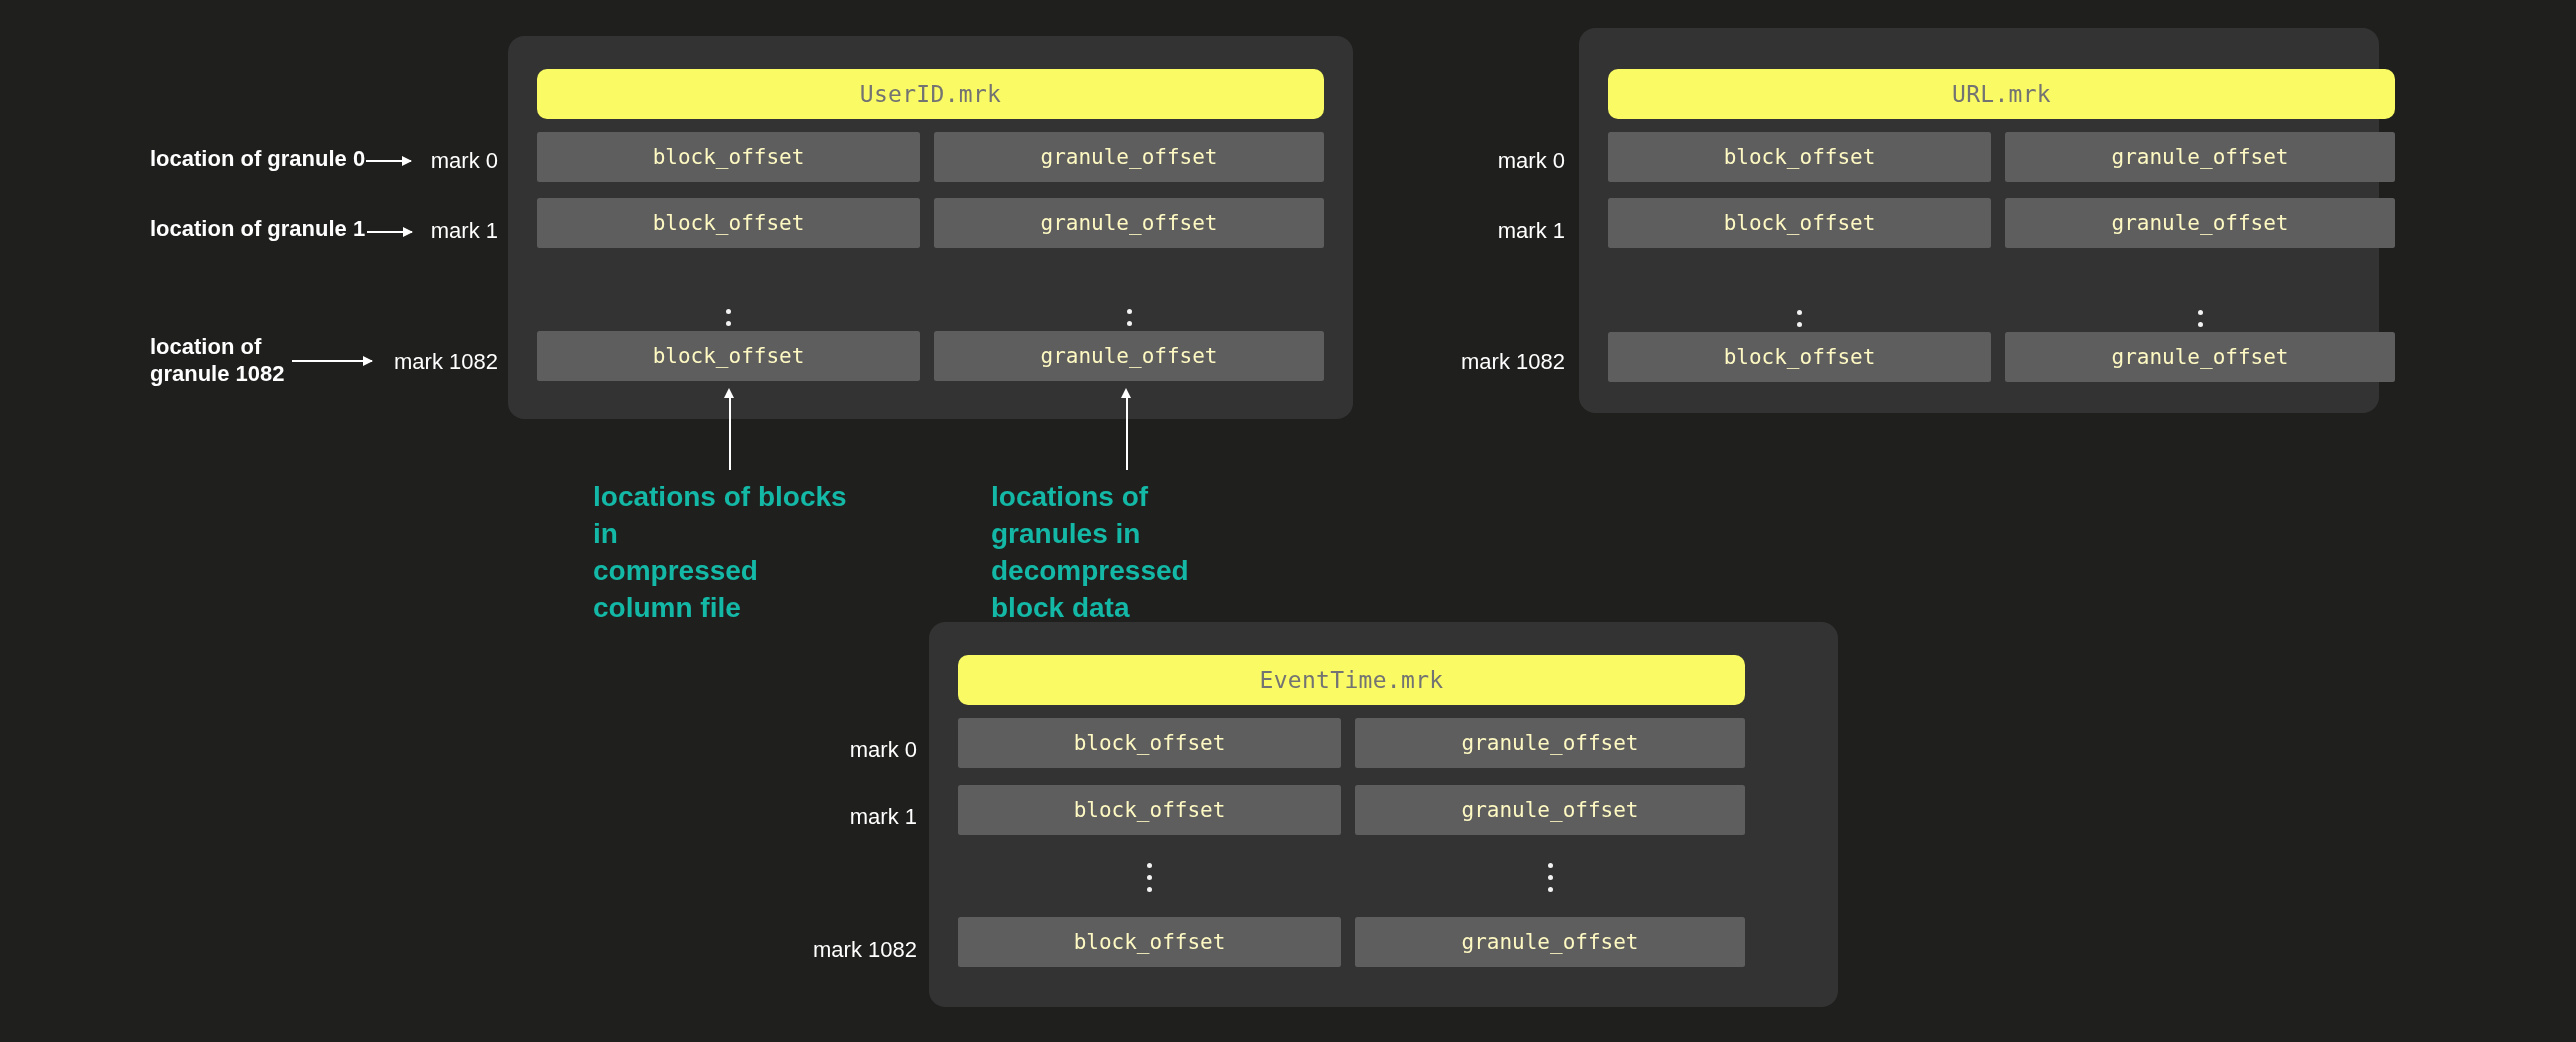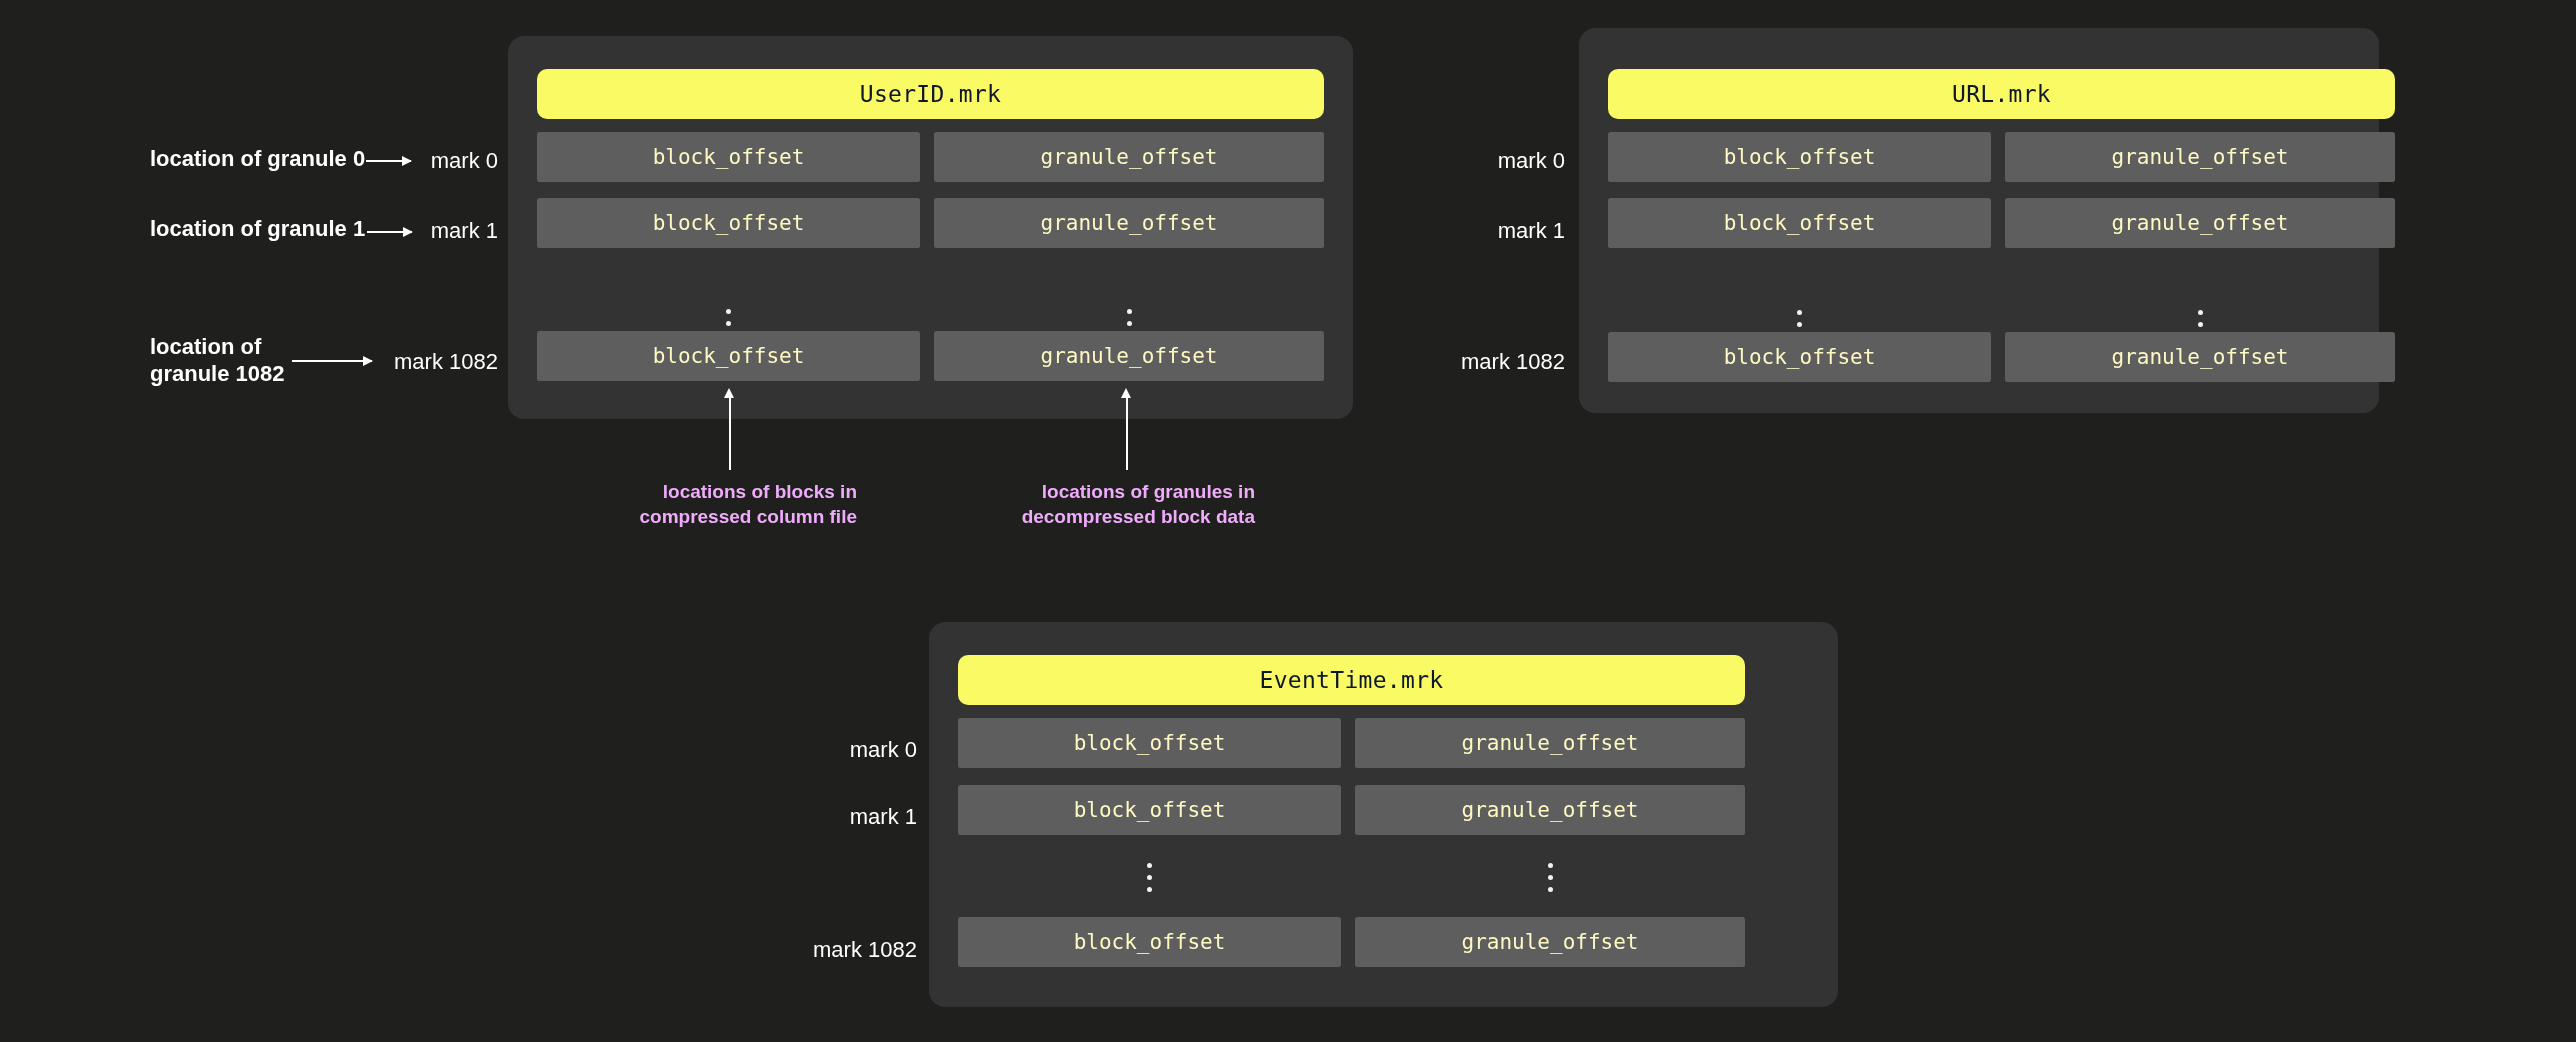--- a/index.html
+++ b/index.html
@@ -20,21 +20,21 @@
   .panel {
     position: absolute;
     background: #333333;
     border-radius: 16.3px;
   }
 
   .mrk-header {
     position: absolute;
     background: #fafa64;
     border-radius: 10px;
-    color: #0f172a;
+    color: #737373;
     font-family: "DejaVu Sans Mono", "Liberation Mono", monospace;
     font-size: 23px;
     letter-spacing: 0.3px;
     display: flex;
     align-items: center;
     justify-content: center;
   }
 
   .cell {
     position: absolute;
@@ -124,26 +124,25 @@
     left: -4.7px;
     width: 0;
     height: 0;
     border-bottom: 10.7px solid #ffffff;
     border-left: 5.7px solid transparent;
     border-right: 5.7px solid transparent;
   }
 
   .bottom-note {
     position: absolute;
-    color: #f0abfc;
-    font-size: 19px;
+    color: #14b8a6;
+    font-size: 28px;
     font-weight: 700;
     line-height: 1.32;
     width: 264px;
-    text-align: right;
   }
 </style>
 </head>
 <body>
 
 <div id="canvas">
 
   <div class="granule-note" style="left:150px; top:146px;">location of granule 0</div>
   <div class="h-arrow" style="left:366px; top:160px; width:45px;"></div>
 

